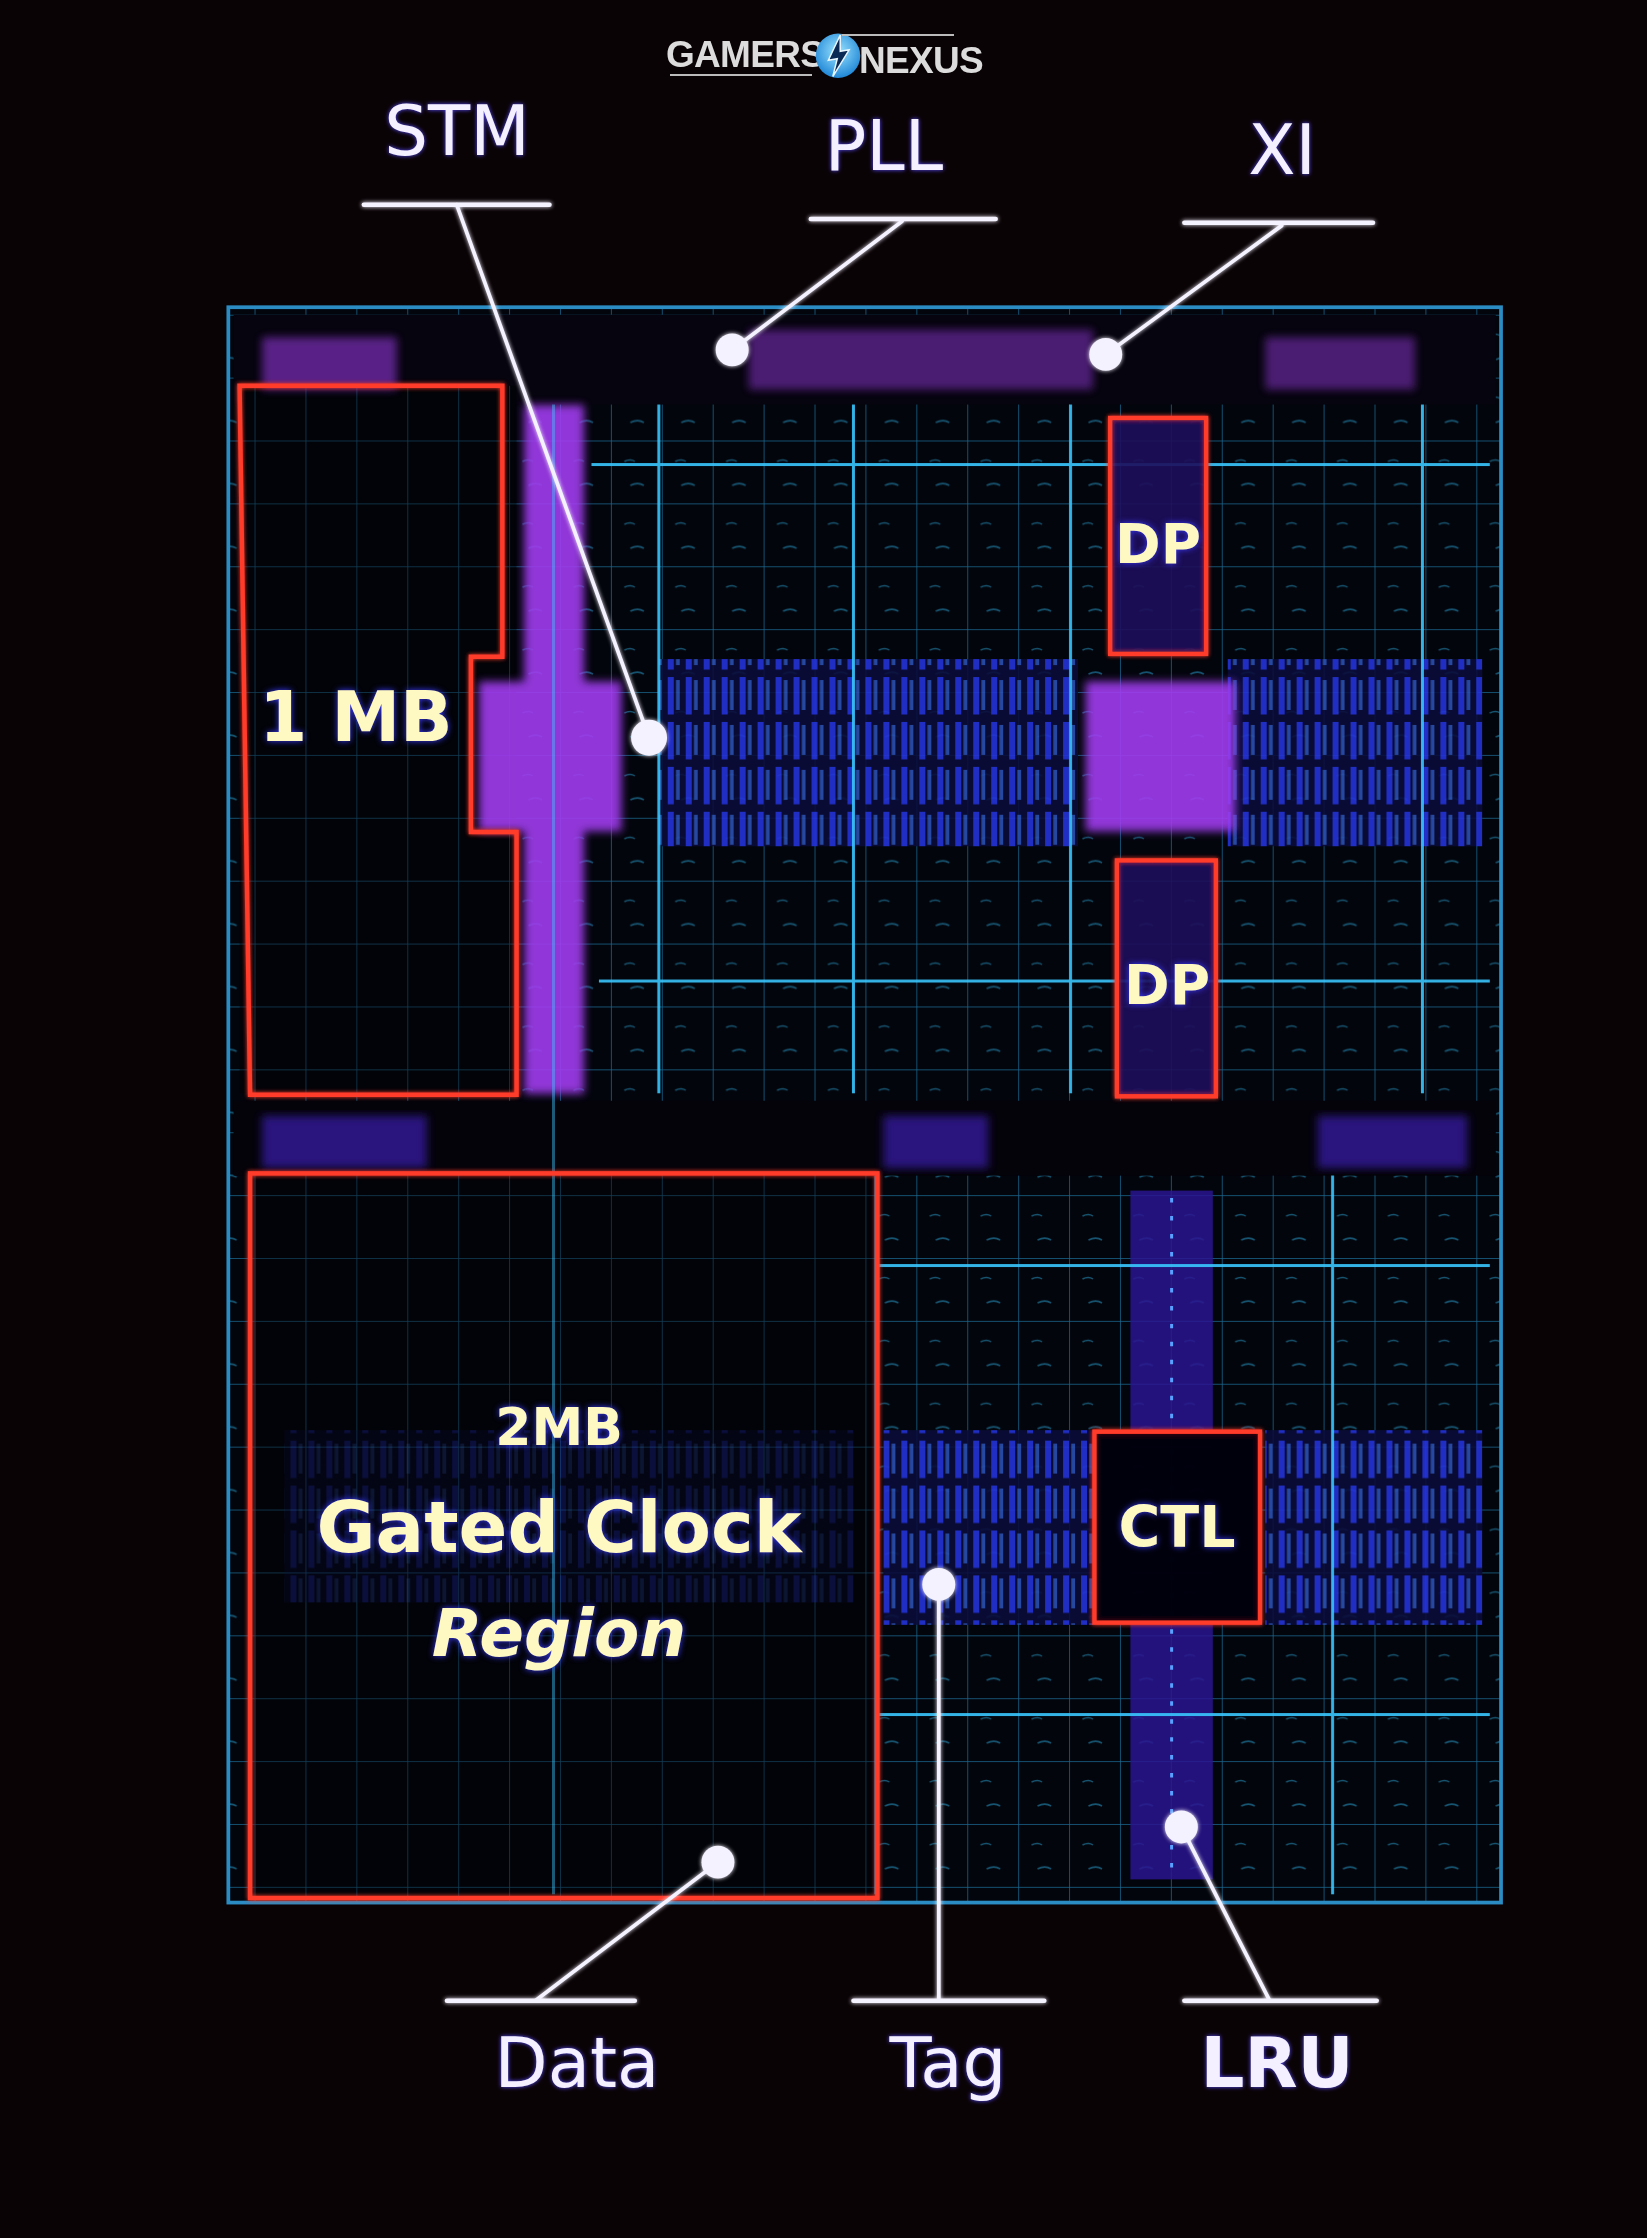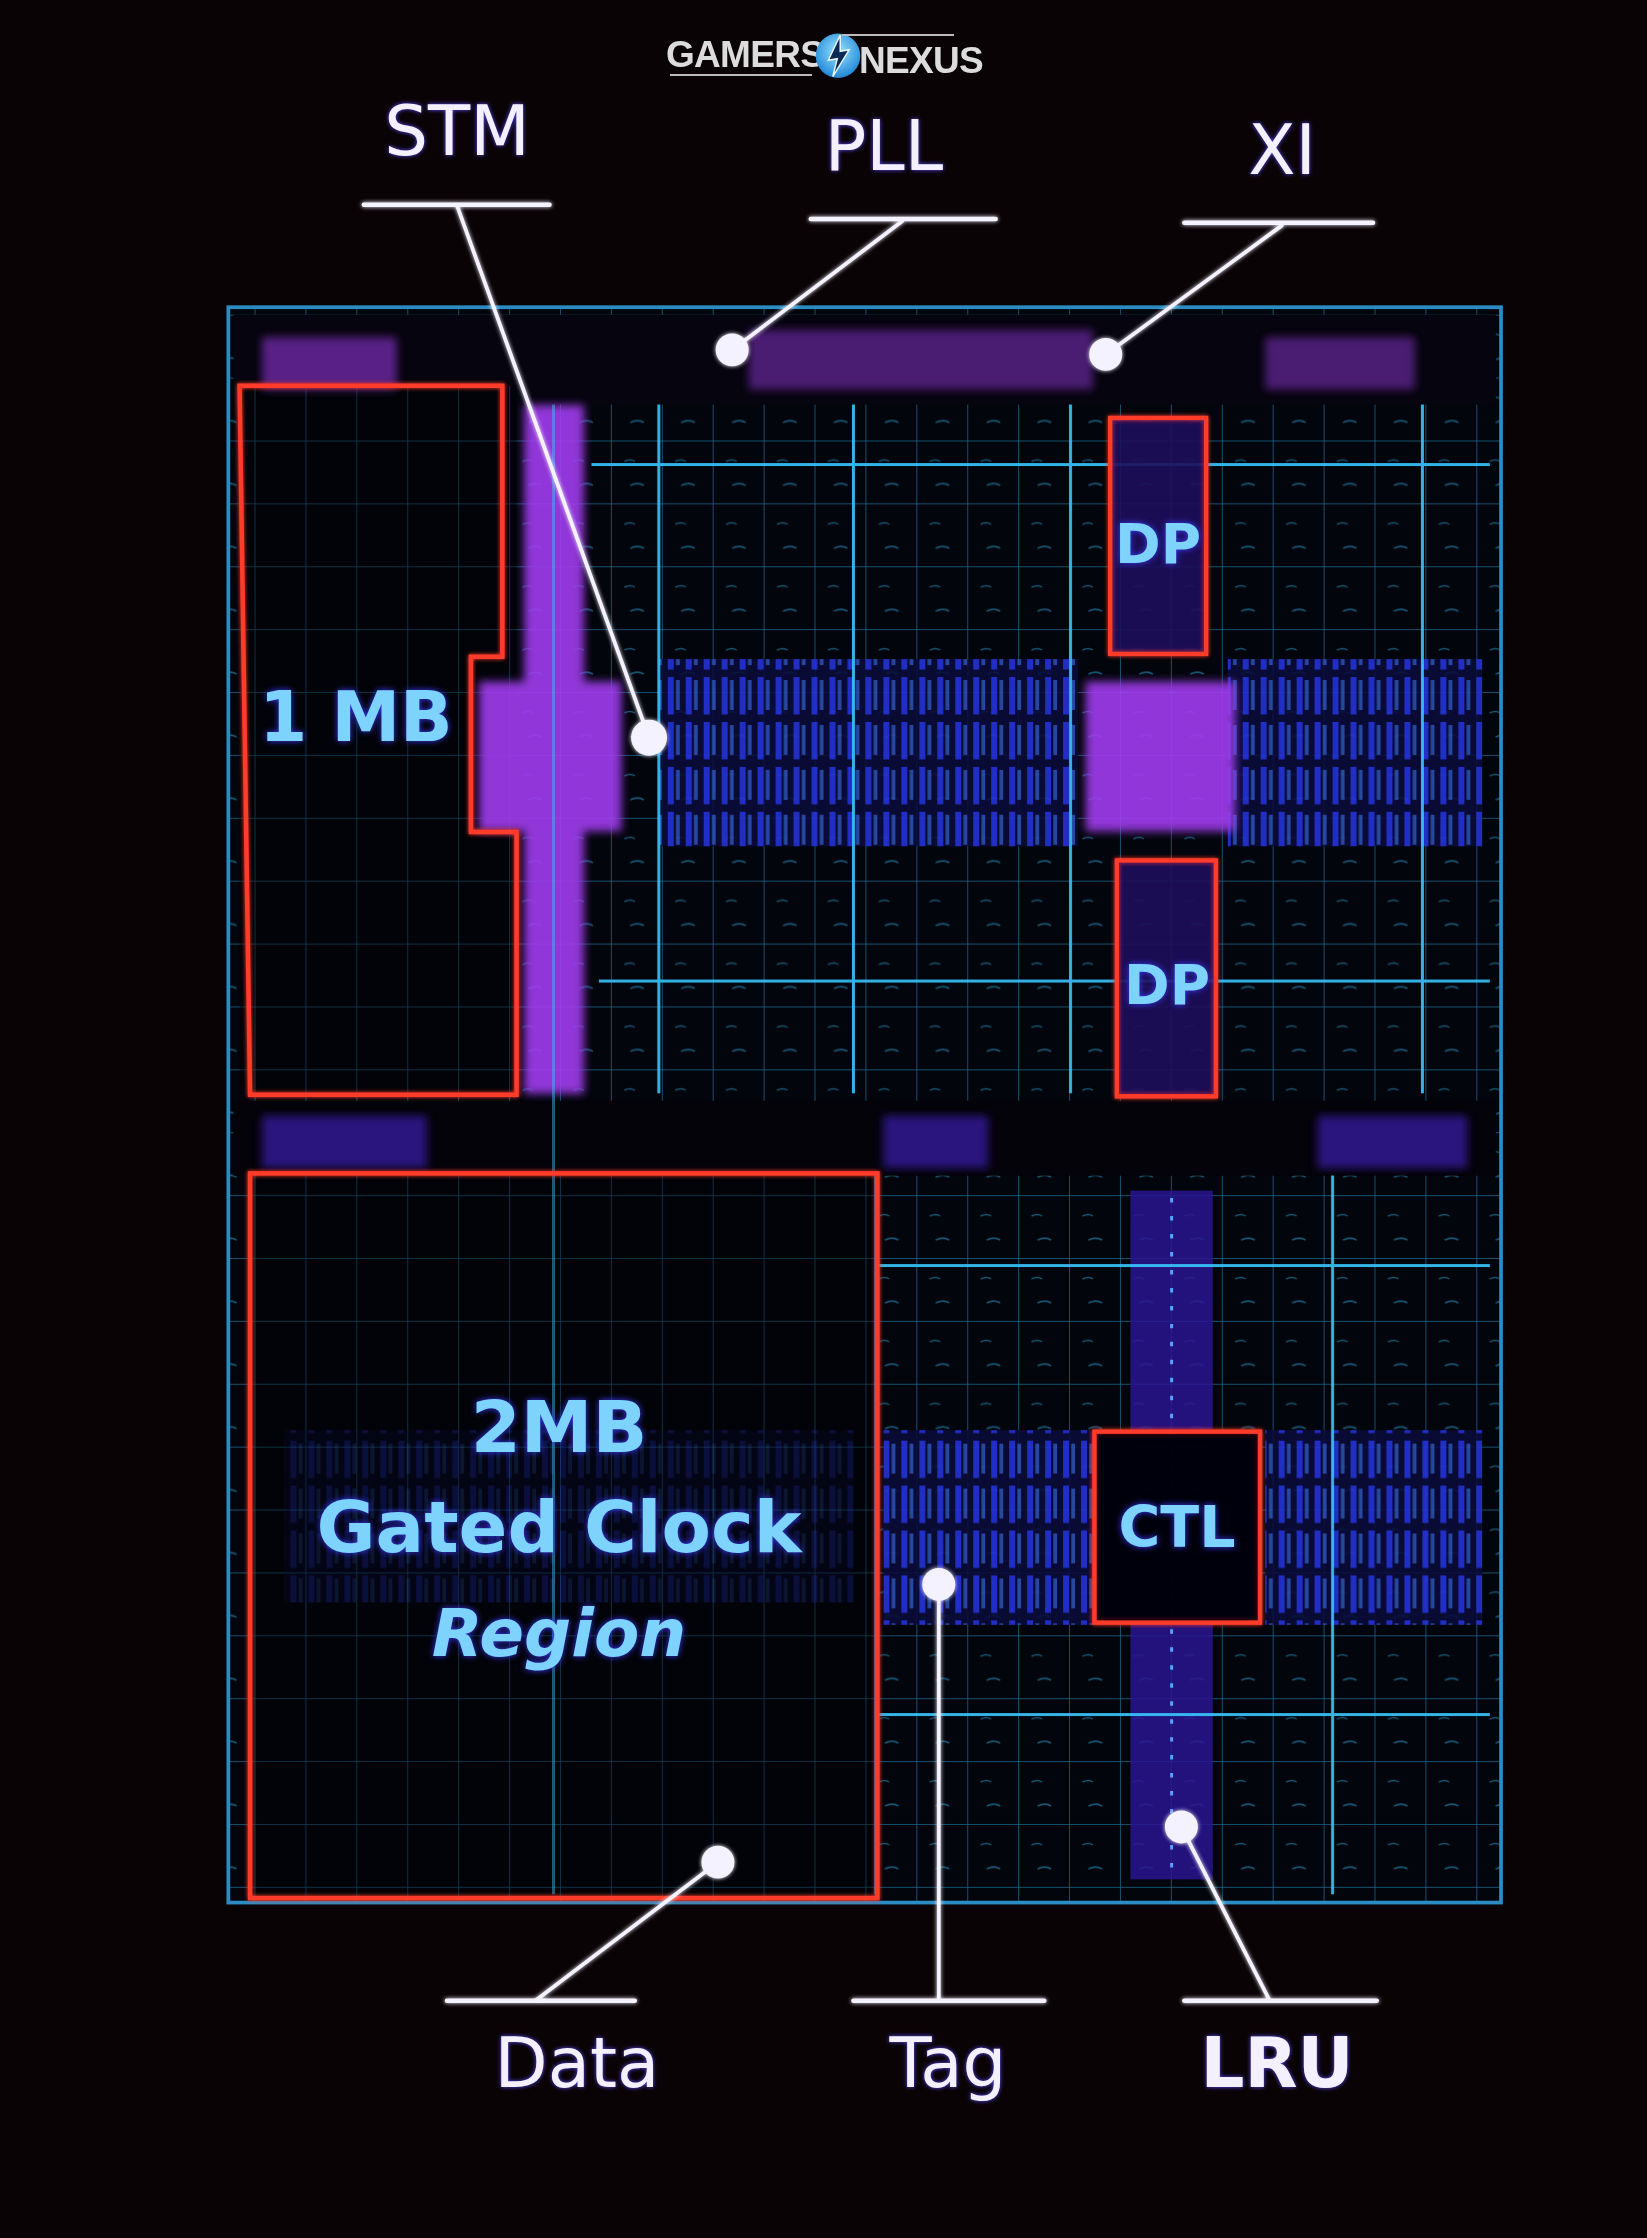--- a/index.html
+++ b/index.html
@@ -2,21 +2,21 @@
 <html style="font-size:12px"><head>
 <meta charset="utf-8">
 <style>
   html,body{margin:0;padding:0;background:#0a0306;}
   body{width:1647px;height:2239px;position:relative;overflow:hidden;font-family:"DejaVu Sans",sans-serif;}
   .abs{position:absolute;}
   svg{position:absolute;left:0;top:0;}
   .logo{left:666px;top:28.5px;width:292px;height:52px;}
   .logo-text{position:absolute;top:0;font-family:"Liberation Sans",sans-serif;font-weight:bold;font-size:37px;color:#dcdcdc;letter-spacing:-0.7px;line-height:52px;}
   .label{position:absolute;color:#f4f0ff;font-family:"DejaVu Sans",sans-serif;font-size:69px;line-height:1;transform:translateX(-50%);text-shadow:0 0 4.5px #5a4cff;white-space:nowrap;}
-  .region-label{position:absolute;color:#7dd3fc;font-family:"DejaVu Sans",sans-serif;font-weight:bold;line-height:1;transform:translate(-50%,-50%);white-space:nowrap;text-shadow:0 0 6px #3a3aff;}
+  .region-label{position:absolute;color:#fef9c3;font-family:"DejaVu Sans",sans-serif;font-weight:bold;line-height:1;transform:translate(-50%,-50%);white-space:nowrap;text-shadow:0 0 6px #3a3aff;}
 </style>
 </head>
 <body>
 
 <div class="abs logo">
   <span class="logo-text" style="left:0;">GAMERS</span>
   <svg width="52" height="52" style="left:146px;top:0;" viewBox="0 0 70 70">
     <defs>
         <radialGradient id="lg" cx="50%" cy="40%" r="60%">
           <stop offset="0" stop-color="#9be4ff"></stop>
@@ -147,19 +147,19 @@
 
 <div class="label" style="left:457px;top:97px;">STM</div>
 <div class="label" style="left:872px;top:112px;margin-left:12px;">PLL</div>
 <div class="label" style="left:1282px;top:116px;">XI</div>
 
 <div class="label" style="left:539px;top:2029px;margin-left:38px;">Data</div>
 <div class="label" style="left:948px;top:2029px;text-align:center;">Tag</div>
 <div class="label" style="left:1277px;top:2029px;font-weight:bold;">LRU</div>
 
 <div class="region-label" style="left:356px;top:717px;font-size:69px;">1 MB</div>
-<div class="region-label" style="left:559px;top:1427px;font-size:72px;">2MB</div>
+<div class="region-label" style="left:559px;top:1427px;font-size:52px;">2MB</div>
 <div class="region-label" style="left:559px;top:1527px;font-size:72px;">Gated Clock</div>
 <div class="region-label" style="left:559px;top:1634px;font-size:66px;font-style:italic;">Region</div>
 <div class="region-label" style="left:1158px;top:544px;font-size:55px;">DP</div>
 <div class="region-label" style="left:1167px;top:985px;font-size:55px;">DP</div>
 <div class="region-label" style="left:1177px;top:1527px;font-size:57px;">CTL</div>
 
 
 </body></html>

